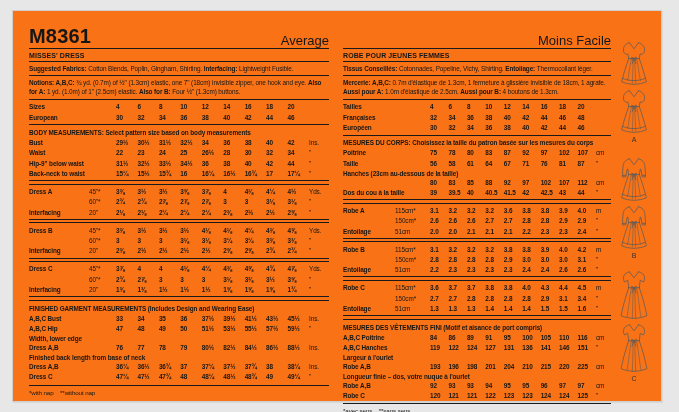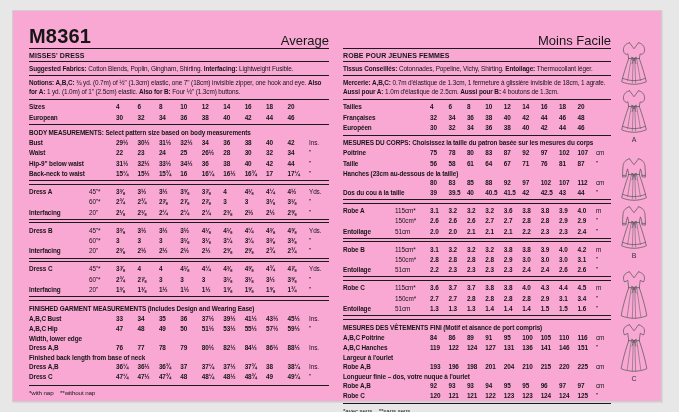--- a/index.html
+++ b/index.html
@@ -3,21 +3,21 @@
 <meta charset="utf-8">
 <style>
   html,body{margin:0;padding:0;}
   body{
     width:679px;height:412px;background:#e7e7e7;
     font-family:"Liberation Sans", sans-serif;color:#161616;
     position:relative;overflow:hidden;
   }
   .card{
     position:absolute;left:12px;top:10px;width:650px;height:392px;
-    background:#f9a8d4;border:1px solid #cfcfcf;box-sizing:border-box;
+    background:#f97316;border:1px solid #cfcfcf;box-sizing:border-box;
     box-shadow:1px 1px 0 #d8d8d8;
     display:flex;padding:6px 4px 6px 16px;
   }
   .col{display:flex;flex-direction:column;}
   .col-left{width:300px;--c1:60px;--c2:27px;--cu:20px;}
   .col-right{width:268px;margin-left:14px;justify-content:space-between;--c1:52px;--c2:35px;--cu:15px;}
   .col-figs{flex:1;display:flex;flex-direction:column;align-items:center;padding-top:12px;}
 
   
   .masthead{display:flex;align-items:flex-end;justify-content:space-between;

